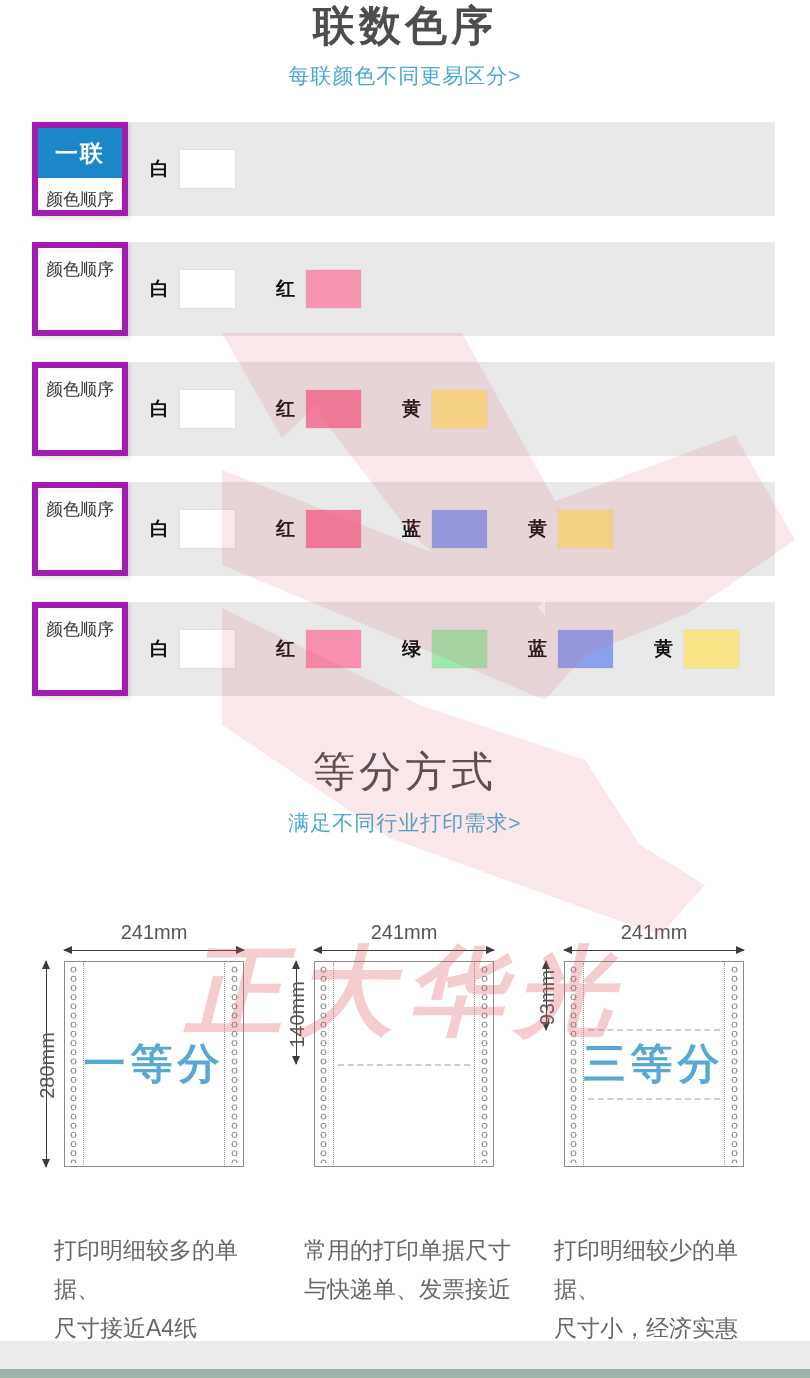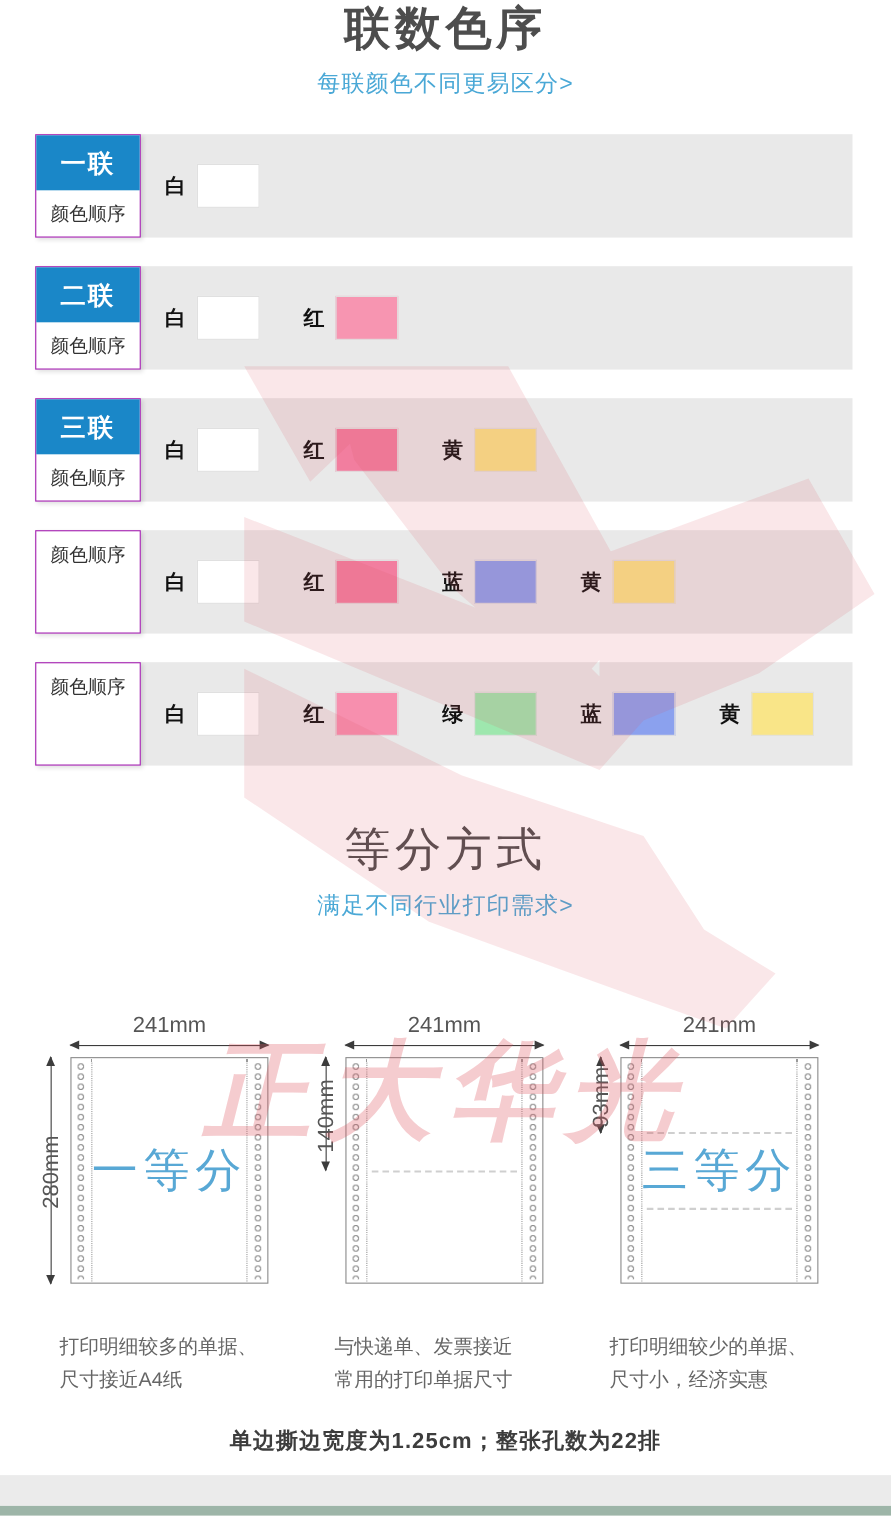--- a/index.html
+++ b/index.html
@@ -18,21 +18,21 @@
     text-align:center;font-size:21px;color:#4aa8d6;margin-top:12px;
     letter-spacing:1px;cursor:pointer;
   }
   #title1{padding-top:2px;font-weight:bold;}
   #title2{margin-top:52px;}
   
   .rows{margin:32px 35px 0 32px;}
   .ply-row{position:relative;height:94px;background:#e9e9e9;margin-bottom:26px;}
   .badge{
     position:absolute;left:0;top:0;width:96px;height:94px;background:#fff;
-    border:1px solid #a21caf;box-sizing:border-box;
+    border:6px solid #a21caf;box-sizing:border-box;
     box-shadow:2px 2px 4px rgba(0,0,0,.12);
   }
   .badge-top{
     height:50px;background:#1a87c8;display:flex;align-items:center;justify-content:center;
     color:#fff;font-size:23px;font-weight:bold;letter-spacing:2px;
   }
   .badge-bot{
     height:42px;display:flex;align-items:center;justify-content:center;
     color:#333;font-size:17px;
   }
@@ -60,36 +60,36 @@
     background-image:radial-gradient(circle at 50% 50%, #ffffff 1.7px, #8f8f8f 2.1px, #8f8f8f 2.8px, rgba(0,0,0,0) 3.3px);
     background-size:11px 9.2px;background-repeat:repeat;
   }
   .holes.left{left:4px;}
   .holes.right{right:4px;}
   .perf{position:absolute;top:2px;bottom:2px;border-left:1px dotted #9a9a9a;}
   .perf.left{left:19px;}
   .perf.right{right:19px;}
   .paper-label{
     position:absolute;left:0;right:0;top:50%;transform:translateY(-50%);
-    text-align:center;font-size:42px;color:#58a8d5;letter-spacing:5px;font-weight:400;
+    text-align:center;font-size:42px;color:#58a8d5;letter-spacing:5px;font-weight:700;
   }
   .division{position:absolute;left:24px;right:24px;border-top:2px dashed #cfcfcf;}
   .v-arrow{position:absolute;left:-18px;top:0;width:1px;background:#3c3c3c;}
   .v-arrow::before,.v-arrow::after{content:"";position:absolute;left:-4px;width:0;height:0;border-style:solid;}
   .v-arrow::before{top:-1px;border-width:0 4px 9px 4px;border-color:transparent transparent #3c3c3c transparent;}
   .v-arrow::after{bottom:-1px;border-width:9px 4px 0 4px;border-color:#3c3c3c transparent transparent transparent;}
   .v-label{
     position:absolute;white-space:nowrap;font-size:20px;color:#555;
     transform:rotate(-90deg);transform-origin:center;left:-62px;width:90px;text-align:center;
   }
   .d1 .v-arrow{height:206px;} .d1 .v-label{top:93px;}
   .d2 .v-arrow{height:103px;} .d2 .v-label{top:42px;}
   .d3 .v-arrow{height:69px;}  .d3 .v-label{top:25px;}
   .desc{
-    margin-top:42px;padding-left:24px;font-size:18px;color:#666;line-height:1.7;
+    margin-top:64px;padding-left:24px;font-size:23px;color:#666;line-height:1.7;
   }
   
   .note{
     margin-top:26px;text-align:center;font-size:20px;font-weight:bold;color:#3d3d3d;
     letter-spacing:1px;
   }
   .footer-band{position:absolute;left:0;right:0;bottom:9px;height:28px;background:#ebebeb;}
   .footer-bar{position:absolute;left:0;right:0;bottom:0;height:9px;background:#9db5a8;}
   
   .watermark{position:absolute;inset:0;z-index:40;pointer-events:none;}
@@ -110,38 +110,36 @@
     <div class="colors">
       <div class="color-item">
         <span class="color-label">白</span>
         <span class="swatch" style="background: rgb(255, 255, 255);"></span>
       </div>
     </div>
   </div>
 
   <div class="ply-row">
     <div class="badge">
-      <div class="badge-top">二联</div>
       <div class="badge-bot">颜色顺序</div>
     </div>
     <div class="colors">
       <div class="color-item">
         <span class="color-label">白</span>
         <span class="swatch" style="background: rgb(255, 255, 255);"></span>
       </div>
       <div class="color-item">
         <span class="color-label">红</span>
         <span class="swatch" style="background: rgb(247, 149, 177);"></span>
       </div>
     </div>
   </div>
 
   <div class="ply-row">
     <div class="badge">
-      <div class="badge-top">三联</div>
       <div class="badge-bot">颜色顺序</div>
     </div>
     <div class="colors">
       <div class="color-item">
         <span class="color-label">白</span>
         <span class="swatch" style="background: rgb(255, 255, 255);"></span>
       </div>
       <div class="color-item">
         <span class="color-label">红</span>
         <span class="swatch" style="background: rgb(242, 126, 159);"></span>
@@ -238,22 +236,22 @@
       <div class="paper"></div>
       <div class="holes left"></div>
       <div class="holes right"></div>
       <div class="perf left"></div>
       <div class="perf right"></div>
       <div class="division" style="top:50%;"></div>
       <div class="v-arrow"></div>
       <div class="v-label">140mm</div>
     </div>
     <div class="desc">
+      <div>常用的打印单据尺寸</div>
       <div>与快递单、发票接近</div>
-      <div>常用的打印单据尺寸</div>
     </div>
   </div>
 
   <div class="diagram d3">
     <div class="dim-top-label">241mm</div>
     <div class="h-arrow"></div>
     <div class="paper-wrap">
       <div class="paper"></div>
       <div class="holes left"></div>
       <div class="holes right"></div>

